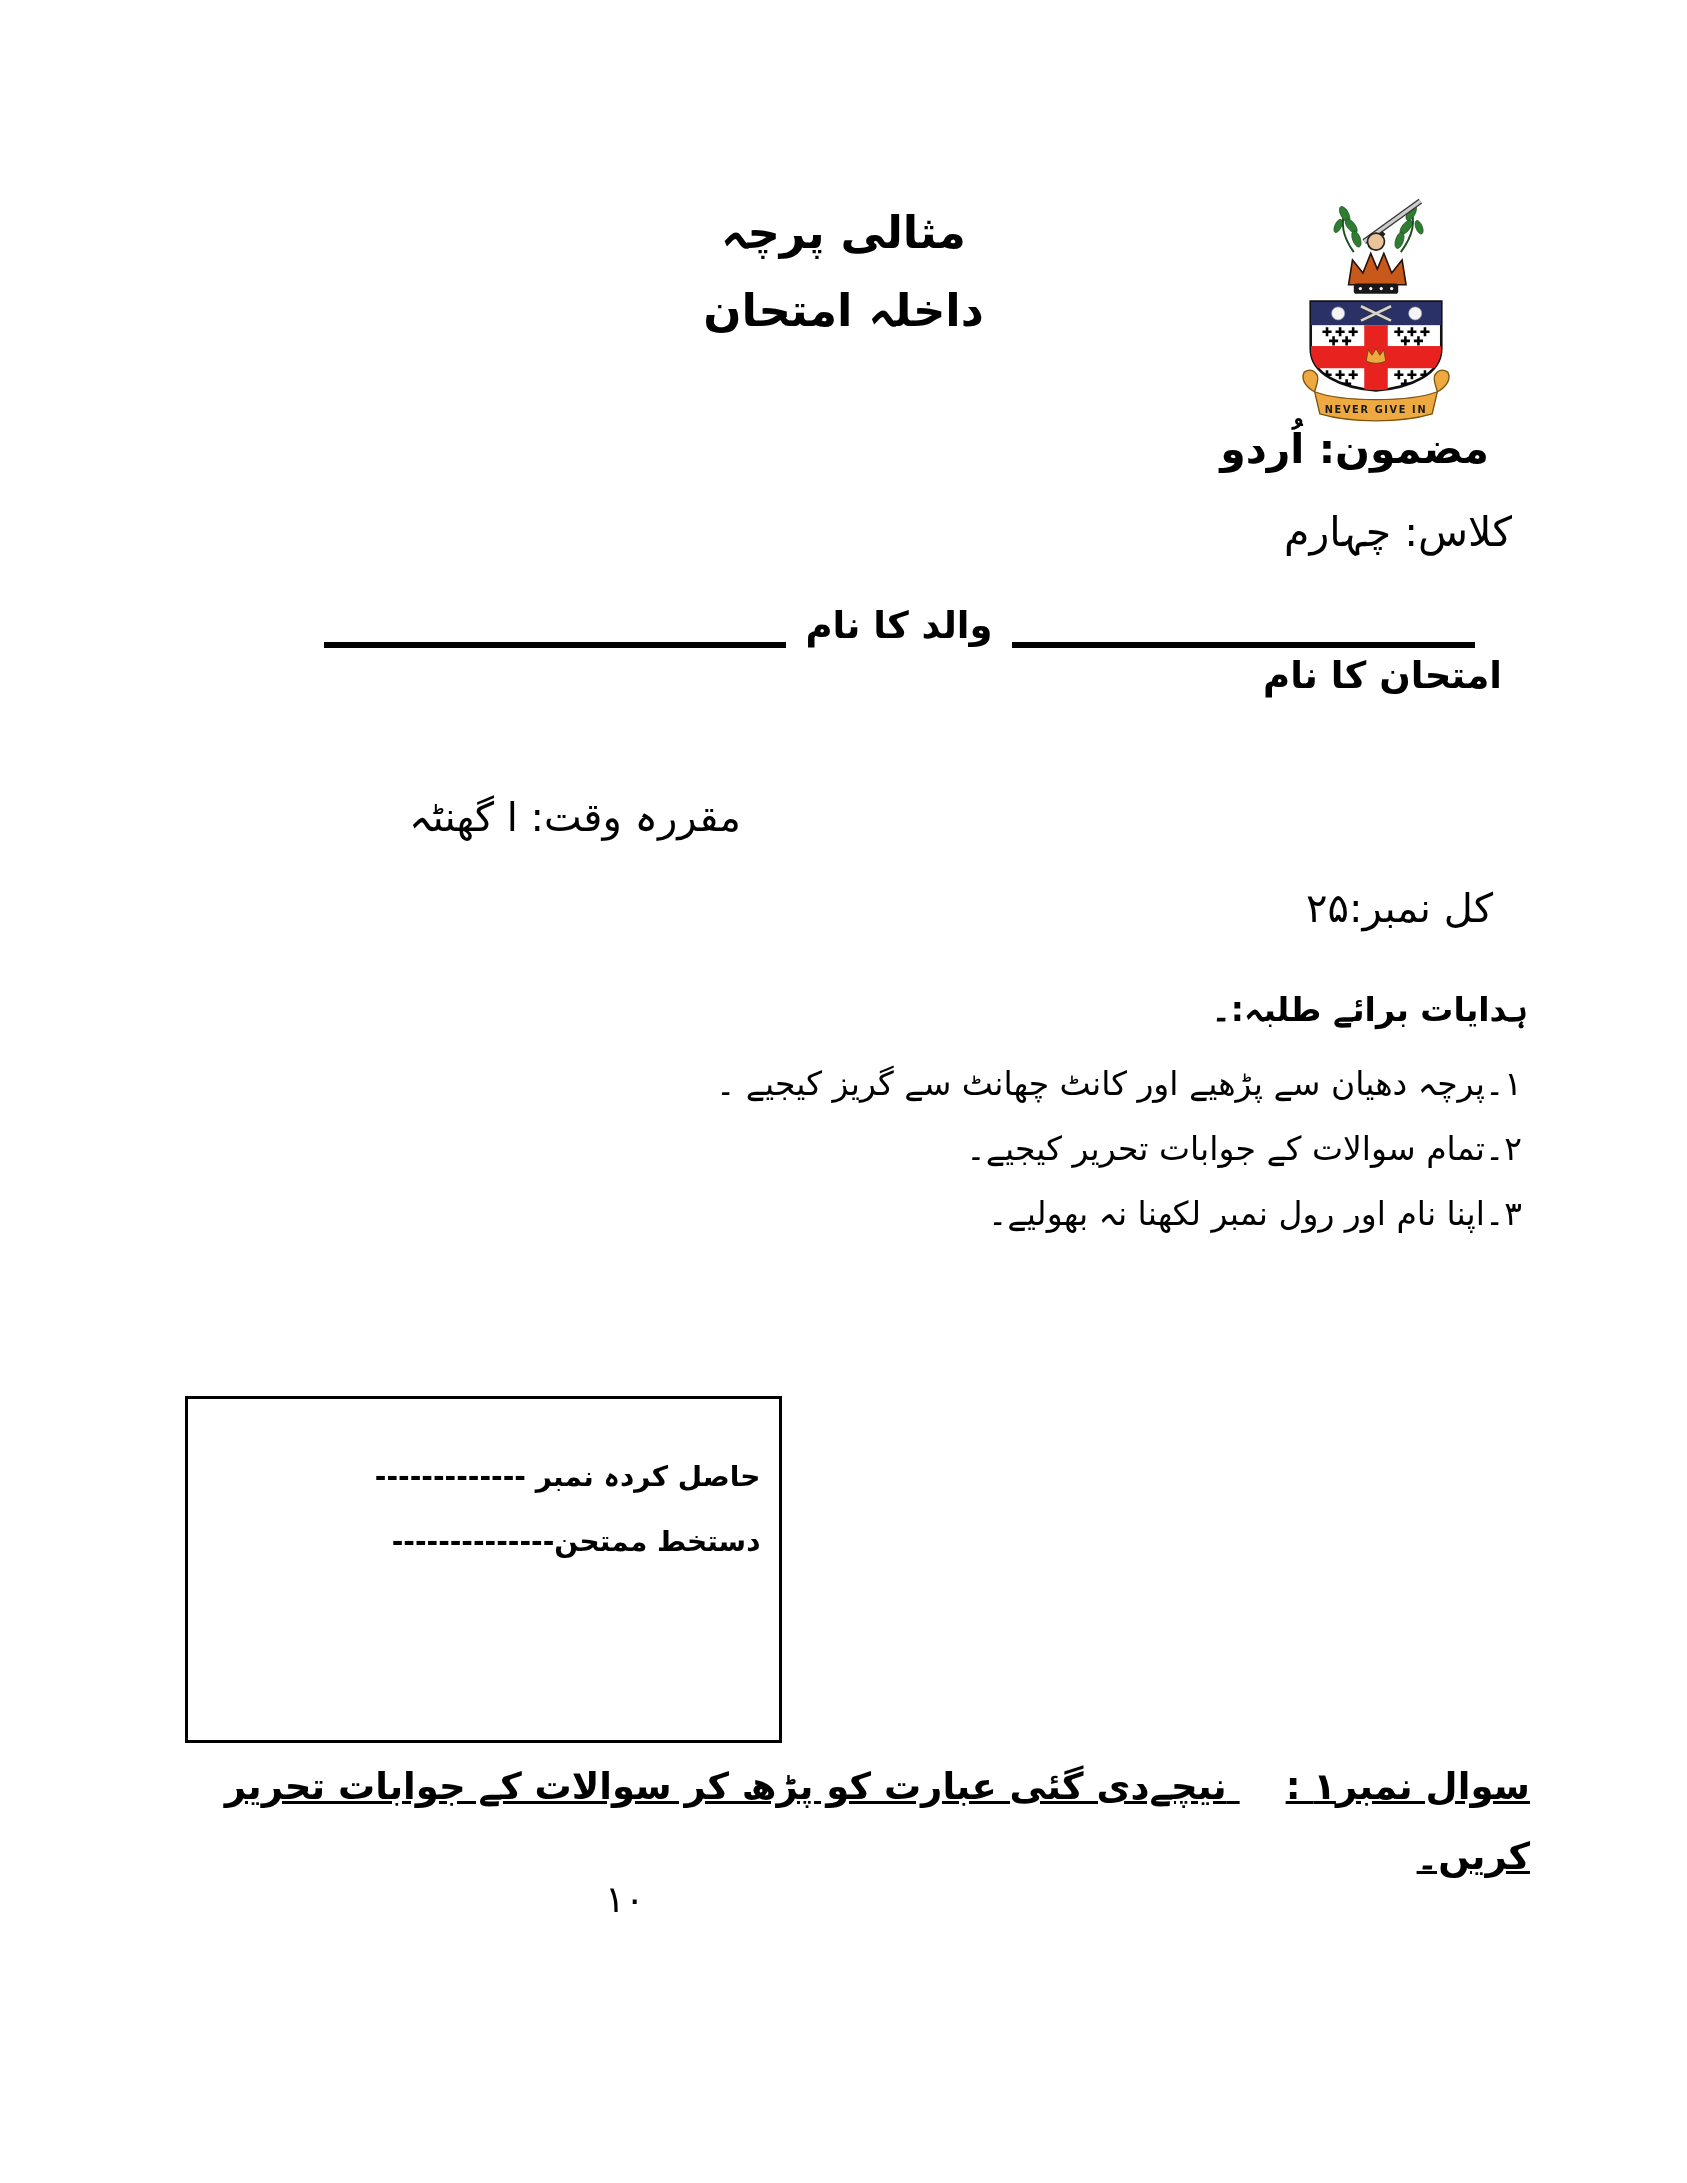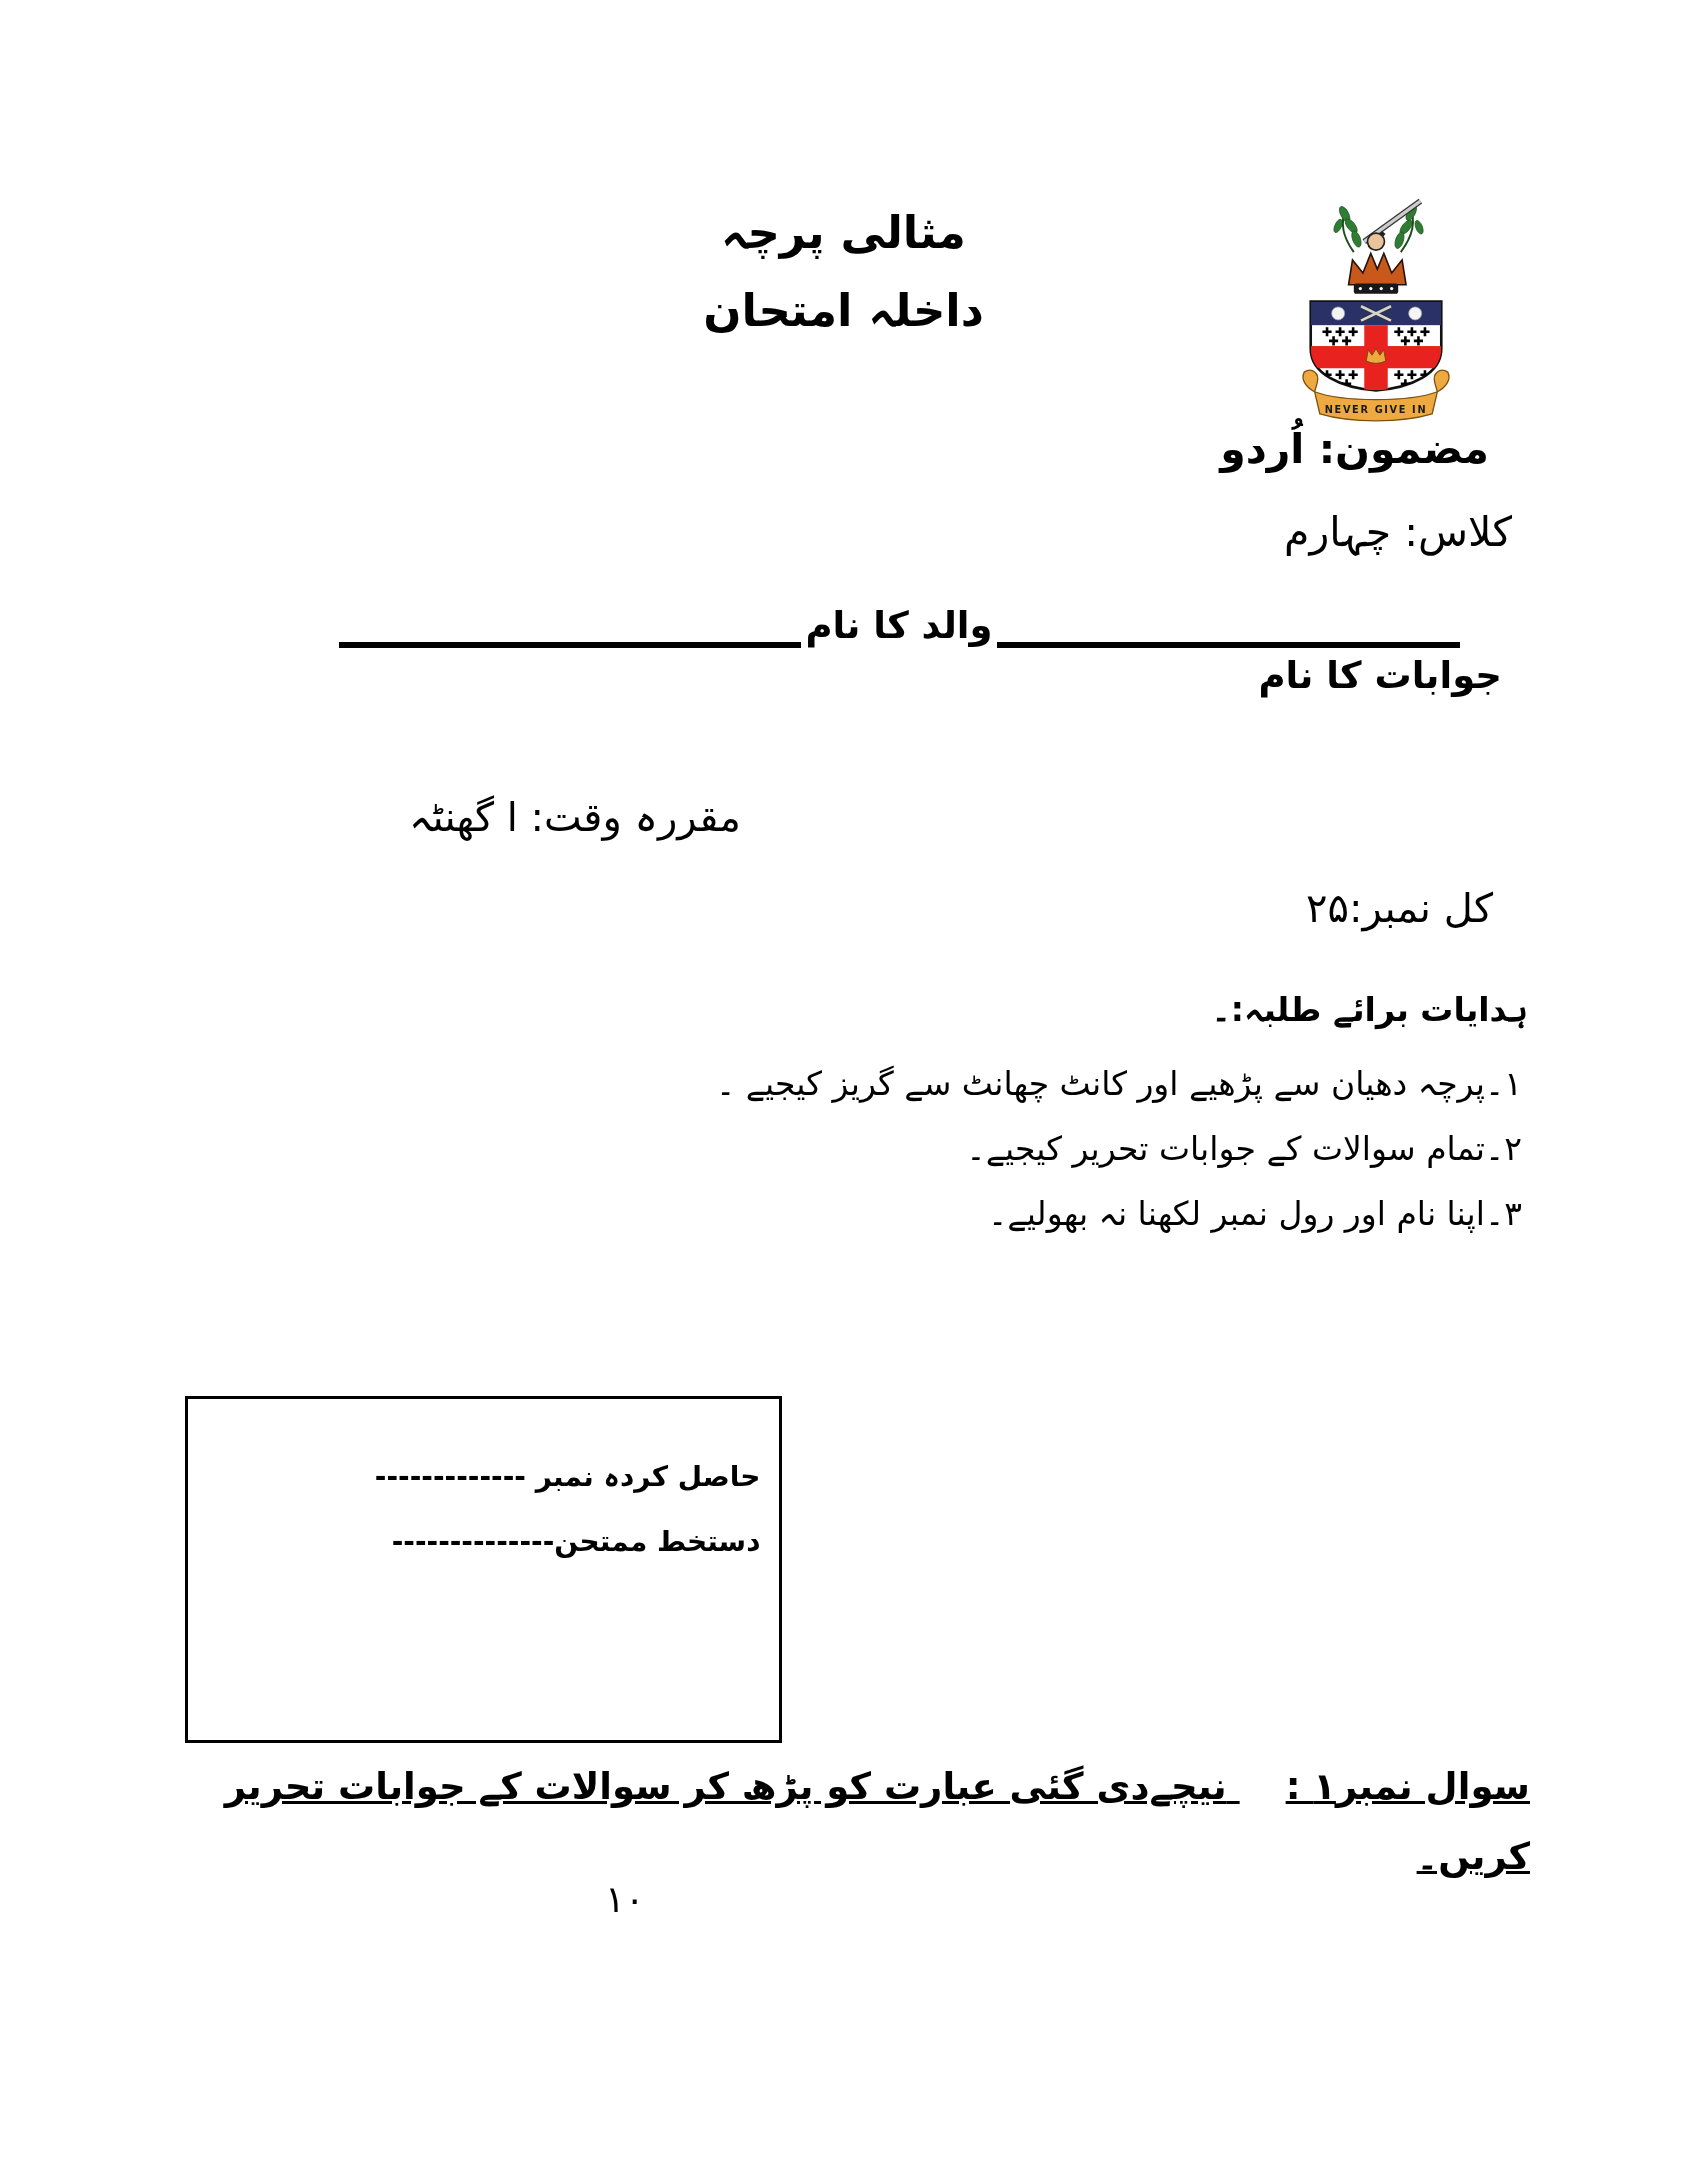--- a/index.html
+++ b/index.html
@@ -6,21 +6,21 @@
   .page{position:relative;width:1687px;height:2183px;background:#ffffff;overflow:hidden;
         font-family:"DejaVu Sans",sans-serif;color:#000;}
   .abs{position:absolute;}
   .rtl{direction:rtl;unicode-bidi:embed;}
 
   .title-block{left:0;top:194px;width:1687px;text-align:center;font-size:45px;line-height:78px;font-weight:bold;}
   .subject-line{right:198px;top:425px;font-size:41px;font-weight:bold;}
   .class-line{right:175px;top:508px;font-size:41px;font-weight:normal;}
 
   .father-line{left:324px;top:584px;width:1151px;height:64px;display:flex;direction:rtl;
-               justify-content:center;align-items:flex-end;}
+               justify-content:space-between;align-items:flex-end;}
   .blank-rule{height:46px;border-bottom:6px solid #000;}
   .blank-a{width:463px;}
   .blank-b{width:462px;}
   .father-label{font-size:37px;font-weight:bold;padding:0 4px 1.3px 4px;white-space:nowrap;}
 
   .student-line{right:185px;top:654px;font-size:37px;font-weight:bold;}
   .time-line{left:409px;top:794px;font-size:40px;}
   .total-line{right:194px;top:885px;font-size:40px;}
 
   .inst-heading{right:159px;top:990px;font-size:33px;font-weight:bold;}
@@ -117,21 +117,21 @@
 
   <div class="abs subject-line rtl">مضمون: اُردو</div>
   <div class="abs class-line rtl">کلاس: چہارم</div>
 
   <div class="abs father-line">
     <div class="blank-rule blank-a"></div>
     <div class="father-label rtl">والد کا نام</div>
     <div class="blank-rule blank-b"></div>
   </div>
 
-  <div class="abs student-line rtl">جوابات کا نام</div>
+  <div class="abs student-line rtl">امتحان کا نام</div>
 
   <div class="abs time-line rtl">مقررہ وقت: ا گھنٹہ</div>
   <div class="abs total-line rtl">کل نمبر:۲۵</div>
 
   <div class="abs inst-heading rtl">ہدایات برائے طلبہ:۔</div>
   <div class="abs inst-list rtl">
     <div>۱۔پرچہ دھیان سے پڑھیے اور کانٹ چھانٹ سے گریز کیجیے ۔</div>
     <div>۲۔تمام سوالات کے جوابات تحریر کیجیے۔</div>
     <div>۳۔اپنا نام اور رول نمبر لکھنا نہ بھولیے۔</div>
   </div>

